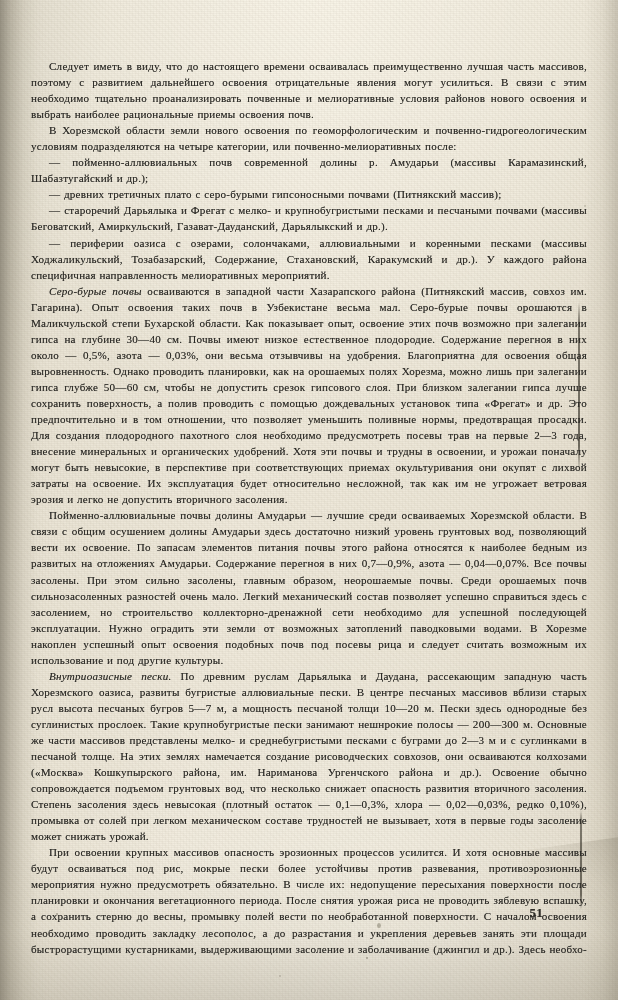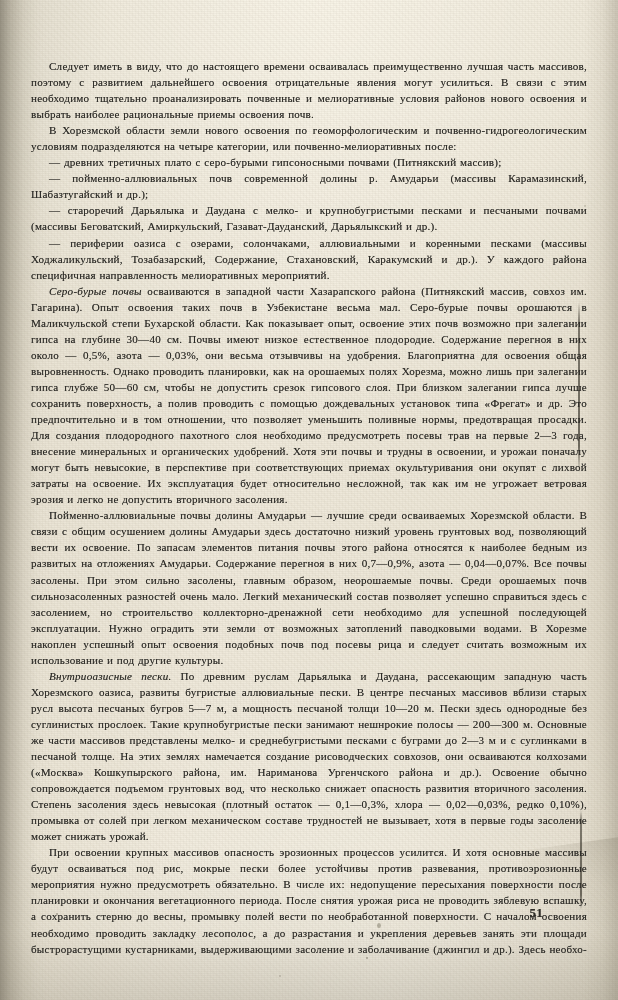--- a/index.html
+++ b/index.html
@@ -137,23 +137,23 @@
   <div class="speck" style="left:56px;  top:913px; width:2px;  height:2px;"></div>
   <div class="speck" style="left:377px; top:923px; width:4px;  height:5px;  background:rgba(98,92,72,.40);"></div>
   <div class="speck" style="left:366px; top:957px; width:2px;  height:2px;"></div>
   <div class="speck" style="left:279px; top:975px; width:2px;  height:2px;  background:rgba(110,104,86,.32);"></div>
   <div class="speck" style="left:231px; top:810px; width:2px;  height:2px;"></div>
   <div class="speck" style="left:584px; top:205px; width:2px;  height:2px;  background:rgba(110,104,86,.30);"></div>
 
   <div id="textblock">
     <p class="para">Следует иметь в виду, что до настоящего времени осваивалась преимущественно лучшая часть массивов, поэтому с развитием дальнейшего освоения отрицательные явления могут усилиться. В связи с этим необходимо тщательно проанализировать почвенные и мелиоративные условия районов нового освоения и выбрать наиболее рациональные приемы освоения почв.</p>
     <p class="para">В Хорезмской области земли нового освоения по геоморфологическим и почвенно-гидрогеологическим условиям подразделяются на четыре категории, или почвенно-мелиоративных после:</p>
+    <p class="para dash">— пойменно-аллювиальных почв современной долины р. Амударьи (массивы Карамазинский, Шабазтугайский и др.);</p>
     <p class="para dash">— древних третичных плато с серо-бурыми гипсоносными почвами (Питнякский массив);</p>
-    <p class="para dash">— пойменно-аллювиальных почв современной долины р. Амударьи (массивы Карамазинский, Шабазтугайский и др.);</p>
-    <p class="para dash">— староречий Дарьялыка и Даудана с мелко- и крупнобугристыми песками и песчаными почвами (массивы Беговатский, Амиркульский, Газават-Дауданский, Дарьялыкский и др.).</p>
+    <p class="para dash">— староречий Дарьялыка и Фрегат с мелко- и крупнобугристыми песками и песчаными почвами (массивы Беговатский, Амиркульский, Газават-Дауданский, Дарьялыкский и др.).</p>
     <p class="para dash">— периферии оазиса с озерами, солончаками, аллювиальными и коренными песками (массивы Ходжаликульский, Тозабазарский, Содержание, Стахановский, Каракумский и др.). У каждого района специфичная направленность мелиоративных мероприятий.</p>
     <p class="para"><em class="run-in">Серо-бурые почвы</em><span> осваиваются в западной части Хазарапского района (Питнякский массив, совхоз им. Гагарина). Опыт освоения таких почв в Узбекистане весьма мал. Серо-бурые почвы орошаются в Маликчульской степи Бухарской области. Как показывает опыт, освоение этих почв возможно при залегании гипса на глубине 30—40 см. Почвы имеют низкое естественное плодородие. Содержание перегноя в них около — 0,5%, азота — 0,03%, они весьма отзывчивы на удобрения. Благоприятна для освоения общая выровненность. Однако проводить планировки, как на орошаемых полях Хорезма, можно лишь при залегании гипса глубже 50—60 см, чтобы не допустить срезок гипсового слоя. При близком залегании гипса лучше сохранить поверхность, а полив проводить с помощью дождевальных установок типа «Фрегат» и др. Это предпочтительно и в том отношении, что позволяет уменьшить поливные нормы, предотвращая просадки. Для создания плодородного пахотного слоя необходимо предусмотреть посевы трав на первые 2—3 года, внесение минеральных и органических удобрений. Хотя эти почвы и трудны в освоении, и урожаи поначалу могут быть невысокие, в перспективе при соответствующих приемах окультуривания они окупят с лихвой затраты на освоение. Их эксплуатация будет относительно несложной, так как им не угрожает ветровая эрозия и легко не допустить вторичного засоления.</span></p>
     <p class="para">Пойменно-аллювиальные почвы долины Амударьи — лучшие среди осваиваемых Хорезмской области. В связи с общим осушением долины Амударьи здесь достаточно низкий уровень грунтовых вод, позволяющий вести их освоение. По запасам элементов питания почвы этого района относятся к наиболее бедным из развитых на отложениях Амударьи. Содержание перегноя в них 0,7—0,9%, азота — 0,04—0,07%. Все почвы засолены. При этом сильно засолены, главным образом, неорошаемые почвы. Среди орошаемых почв сильнозасоленных разностей очень мало. Легкий механический состав позволяет успешно справиться здесь с засолением, но строительство коллекторно-дренажной сети необходимо для успешной последующей эксплуатации. Нужно оградить эти земли от возможных затоплений паводковыми водами. В Хорезме накоплен успешный опыт освоения подобных почв под посевы рица и следует считать возможным их использование и под другие культуры.</p>
     <p class="para"><em class="run-in">Внутриоазисные пески.</em><span> По древним руслам Дарьялыка и Даудана, рассекающим западную часть Хорезмского оазиса, развиты бугристые аллювиальные пески. В центре песчаных массивов вблизи старых русл высота песчаных бугров 5—7 м, а мощность песчаной толщи 10—20 м. Пески здесь однородные без суглинистых прослоек. Такие крупнобугристые пески занимают нешнрокие полосы — 200—300 м. Основные же части массивов представлены мелко- и среднебугристыми песками с буграми до 2—3 м и с суглинками в песчаной толще. На этих землях намечается создание рисоводческих совхозов, они осваиваются колхозами («Москва» Кошкупырского района, им. Нариманова Ургенчского района и др.). Освоение обычно сопровождается подъемом грунтовых вод, что несколько снижает опасность развития вторичного засоления. Степень засоления здесь невысокая (плотный остаток — 0,1—0,3%, хлора — 0,02—0,03%, редко 0,10%), промывка от солей при легком механическом составе трудностей не вызывает, хотя в первые годы засоление может снижать урожай.</span></p>
     <p class="para">При освоении крупных массивов опасность эрозионных процессов усилится. И хотя основные массивы будут осваиваться под рис, мокрые пески более устойчивы против развевания, противоэрозионные мероприятия нужно предусмотреть обязательно. В числе их: недопущение пересыхания поверхности после планировки и окончания вегетационного периода. После снятия урожая риса не проводить зяблевую вспашку, а сохранить стерню до весны, промывку полей вести по необработанной поверхности. С началом освоения необходимо проводить закладку лесополос, а до разрастания и укрепления деревьев занять эти площади быстрорастущими кустарниками, выдерживающими засоление и заболачивание (джингил и др.). Здесь необхо-</p>
   </div>
 
   <div id="pagenum">51</div>
 
 </div>

